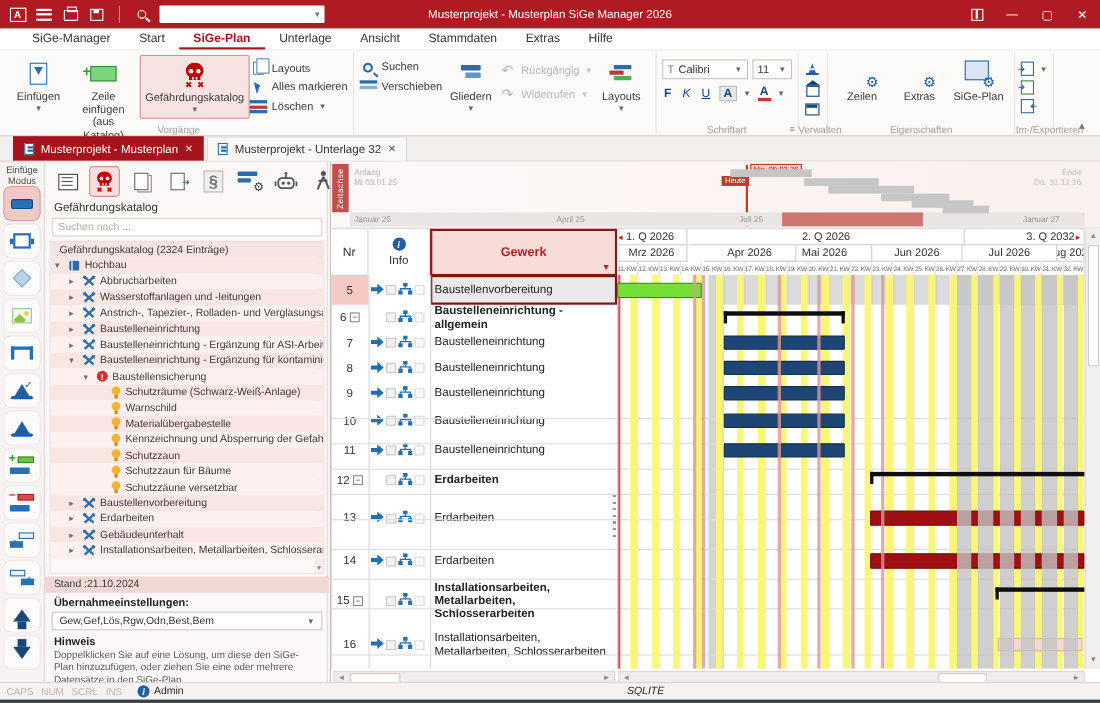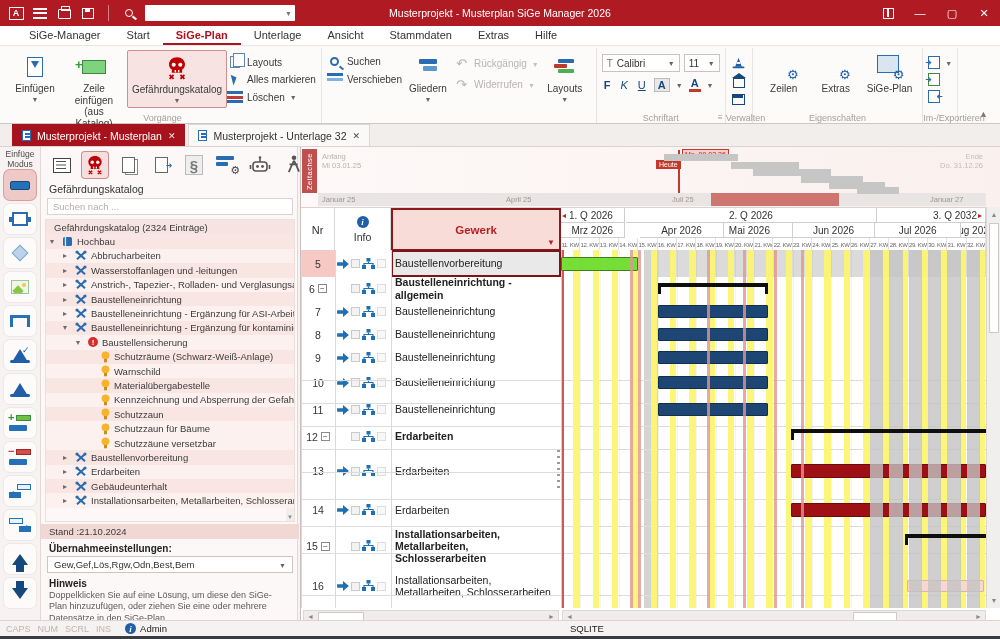--- a/index.html
+++ b/index.html
@@ -242,21 +242,21 @@
   .vscroll .thumb{position:absolute;left:2px;top:16px;width:10px;height:110px;background:#FFF;border:1px solid #CFC8C6;}
   .hscroll{position:absolute;top:463px;height:13px;background:#EFECEB;border:1px solid #DDD6D4;font-size:7px;color:#888;}
   .hscroll .la,.hscroll .ra{position:absolute;top:2px;} .hscroll .la{left:3px;} .hscroll .ra{right:3px;}
   .hscroll .thumb{position:absolute;top:1px;height:9px;background:#FFF;border:1px solid #CFC8C6;}
 
   
   .statusbar{position:absolute;left:0;top:620px;width:1000px;height:16px;background:#F5F2F1;
              border-top:1px solid #DBD4D2;display:flex;align-items:center;font-size:9px;}
   .flags{display:flex;gap:7px;color:#BCB5B2;padding-left:6px;}
   .st-user{display:flex;align-items:center;gap:4px;margin-left:14px;color:#222;font-size:9.5px;}
-  .st-db{position:absolute;left:570px;color:#222;font-size:9.5px;}
+  .st-db{position:absolute;left:570px;color:#222;font-size:9.5px;font-style:italic;}
   .bottomstrip{position:absolute;left:0;top:636px;width:1000px;height:3px;background:#3A3E42;}
 </style>
 </head>
 <body>
 
 <div id="app">
 
   <div class="titlebar">
     <div class="tb-left">
       <span class="tb-ic">

